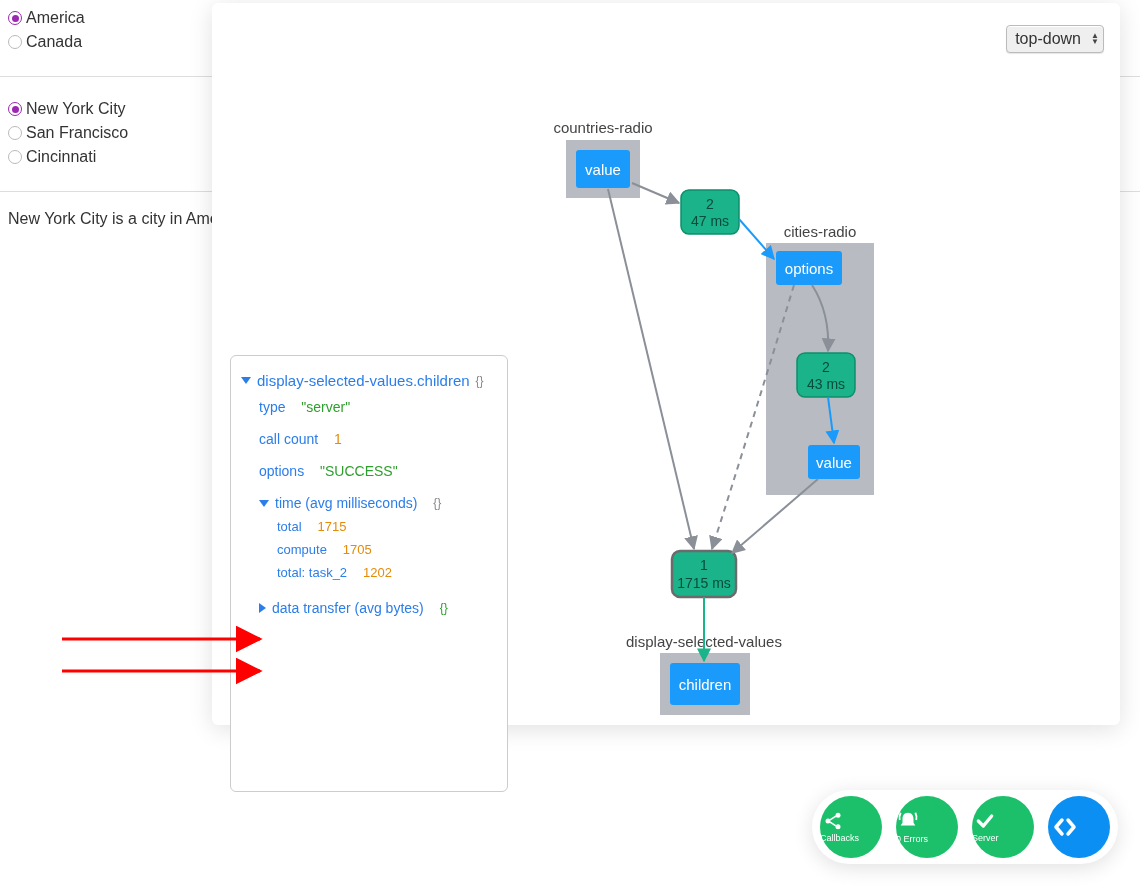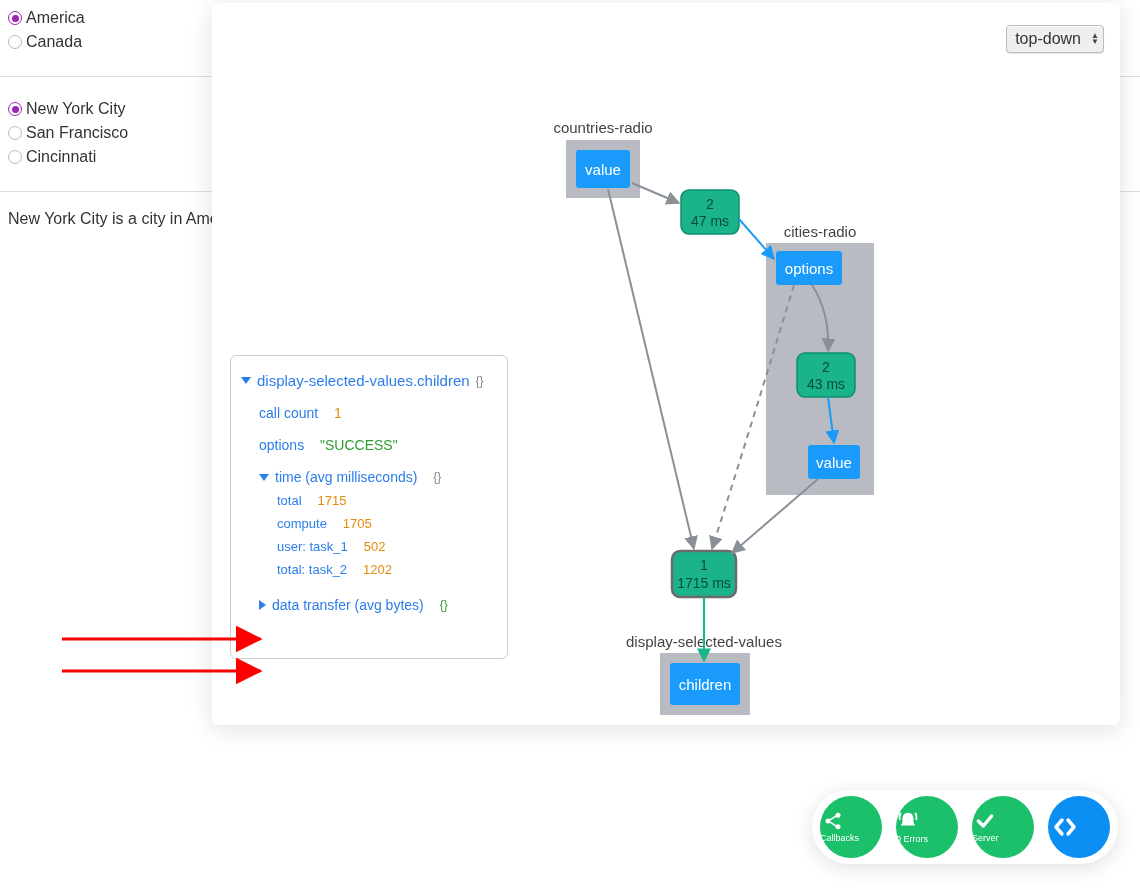--- a/index.html
+++ b/index.html
@@ -50,21 +50,21 @@
     box-shadow: inset 0 1px 0 #fff, 0 1px 1px rgba(0,0,0,.1);
   }
   .layout-select .arrows {
     position: absolute; right: 4px; top: 50%; transform: translateY(-50%);
     display: flex; flex-direction: column; line-height: 6px; font-size: 8px; color: #444;
   }
 
   
   .info-card {
     position: absolute; left: 18px; top: 352px;
-    width: 278px; height: 304px;
+    width: 278px; height: 437px;
     border: 1px solid #ccc; border-radius: 6px;
     padding: 12px 10px 0 10px;
     font-size: 14px;
     overflow: hidden;
     background: #fff;
   }
   .tree-row { display: flex; align-items: center; gap: 6px; margin: 4px 0; }
   .tree-indent { padding-left: 18px; }
   .tree-indent2 { padding-left: 36px; }
   .caret {
@@ -210,20 +210,24 @@
     <path d="M492 594 L492 658" stroke="#1bb38a" stroke-width="2" fill="none" marker-end="url(#arr-teal)"></path>
   </svg>
 
   <div class="info-card">
     <div class="tree-row">
       <span class="caret down"></span>
       <span class="key-blue" style="font-size:15px">display-selected-values.children</span>
       <span class="obj-grey">{}</span>
     </div>
 
+    <div class="tree-row tree-indent" style="margin-top:10px">
+      <span class="key-blue">type</span>&nbsp;
+      <span class="val-green">"server"</span>
+    </div>
     <div class="tree-row tree-indent" style="margin-top:16px">
       <span class="key-blue">call count</span>&nbsp;
       <span class="val-orange">1</span>
     </div>
     <div class="tree-row tree-indent" style="margin-top:16px">
       <span class="key-blue">options</span>&nbsp;
       <span class="val-green">"SUCCESS"</span>
     </div>
 
     <div class="tree-row tree-indent" style="margin-top:16px">
@@ -232,24 +236,20 @@
       &nbsp;<span class="obj-grey">{}</span>
     </div>
 
     <div class="tree-row tree-indent2 time-row">
       <span class="key-blue" style="font-size:13px">total</span>&nbsp;
       <span class="val-orange" style="font-size:13px">1715</span>
     </div>
     <div class="tree-row tree-indent2 time-row">
       <span class="key-blue" style="font-size:13px">compute</span>&nbsp;
       <span class="val-orange" style="font-size:13px">1705</span>
-    </div>
-    <div class="tree-row tree-indent2 time-row">
-      <span class="key-blue" style="font-size:13px">user: task_1</span>&nbsp;
-      <span class="val-orange" style="font-size:13px">502</span>
     </div>
     <div class="tree-row tree-indent2 time-row">
       <span class="key-blue" style="font-size:13px">total: task_2</span>&nbsp;
       <span class="val-orange" style="font-size:13px">1202</span>
     </div>
 
     <div class="tree-row tree-indent" style="margin-top:20px">
       <span class="caret right"></span>
       <span class="key-blue">data transfer (avg bytes)</span>
       &nbsp;<span class="obj-grey" style="color:#2e9e2e">{}</span>

